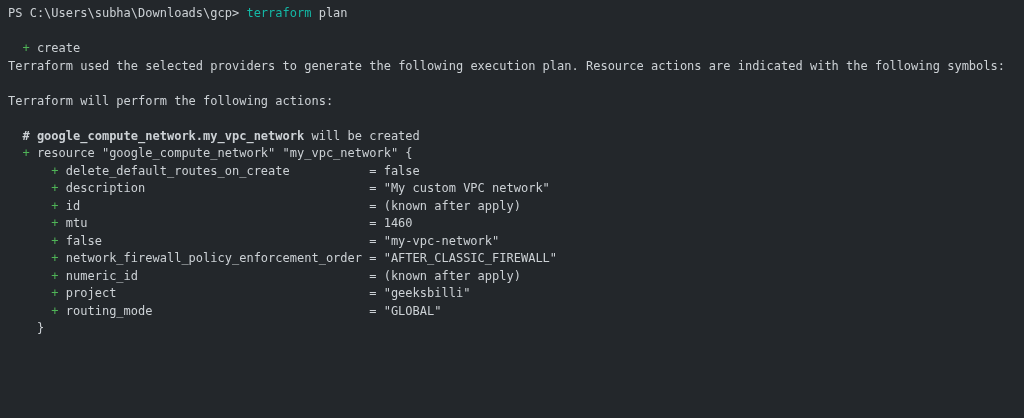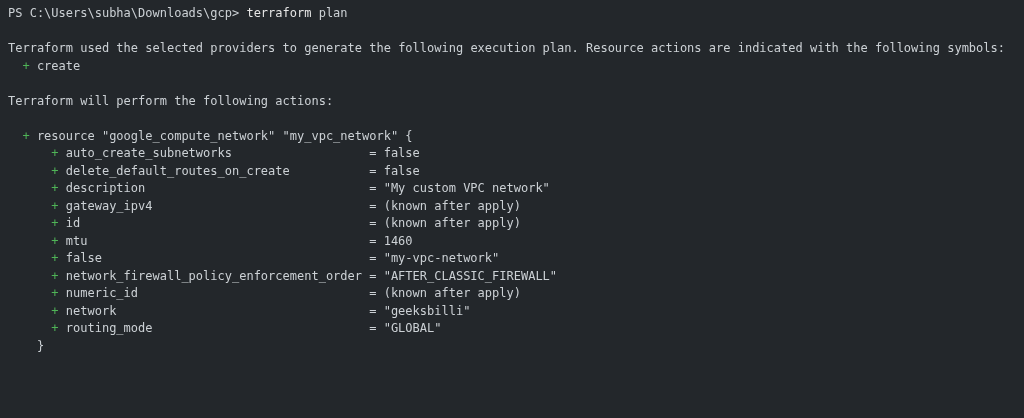--- a/index.html
+++ b/index.html
@@ -12,40 +12,39 @@
     font-family:"DejaVu Sans Mono","Liberation Mono",monospace;
     font-size:12px;
     line-height:17.5px;
     color:#ccd1d5;
   }
   .line{height:17.5px;white-space:nowrap;}
   .sp1,.sp2,.sp4,.sp6{display:inline-block;height:1px;vertical-align:baseline;}
   .sp1{width:1ch}.sp2{width:2ch}.sp4{width:4ch}.sp6{width:6ch}
   .attr-name{display:inline-block;width:41ch;}
   .green{color:#4fb457;}
-  .yellow{color:#e5e5e5;}
+  .yellow{color:#14b8a6;}
   .bold{font-weight:bold;}
 </style>
 </head>
 <body>
 
 <div class="terminal">
   <div class="line"><span>PS C:\Users\subha\Downloads\gcp&gt;</span><span class="sp1"></span><span class="yellow">terraform</span><span class="sp1"></span><span>plan</span></div>
   <div class="line"></div>
+  <div class="line"><span class="sp2"></span><span class="green">+</span><span class="sp1"></span><span>create</span></div>
   <div class="line"><span>Terraform used the selected providers to generate the following execution plan. Resource actions are indicated with the following symbols:</span></div>
-  <div class="line"><span class="sp2"></span><span class="green">+</span><span class="sp1"></span><span>create</span></div>
   <div class="line"></div>
   <div class="line"><span>Terraform will perform the following actions:</span></div>
   <div class="line"></div>
+  <div class="line"><span class="sp2"></span><span class="bold">#</span><span class="sp1"></span><span class="bold">google_compute_network.my_vpc_network</span><span class="sp1"></span><span>will be created</span></div>
   <div class="line"><span class="sp2"></span><span class="green">+</span><span class="sp1"></span><span>resource "google_compute_network" "my_vpc_network" {</span></div>
-  <div class="line"><span class="sp6"></span><span class="green">+</span><span class="sp1"></span><span class="attr-name">auto_create_subnetworks</span><span class="sp1"></span><span>=</span><span class="sp1"></span><span>false</span></div>
   <div class="line"><span class="sp6"></span><span class="green">+</span><span class="sp1"></span><span class="attr-name">delete_default_routes_on_create</span><span class="sp1"></span><span>=</span><span class="sp1"></span><span>false</span></div>
   <div class="line"><span class="sp6"></span><span class="green">+</span><span class="sp1"></span><span class="attr-name">description</span><span class="sp1"></span><span>=</span><span class="sp1"></span><span>"My custom VPC network"</span></div>
-  <div class="line"><span class="sp6"></span><span class="green">+</span><span class="sp1"></span><span class="attr-name">gateway_ipv4</span><span class="sp1"></span><span>=</span><span class="sp1"></span><span>(known after apply)</span></div>
   <div class="line"><span class="sp6"></span><span class="green">+</span><span class="sp1"></span><span class="attr-name">id</span><span class="sp1"></span><span>=</span><span class="sp1"></span><span>(known after apply)</span></div>
   <div class="line"><span class="sp6"></span><span class="green">+</span><span class="sp1"></span><span class="attr-name">mtu</span><span class="sp1"></span><span>=</span><span class="sp1"></span><span>1460</span></div>
   <div class="line"><span class="sp6"></span><span class="green">+</span><span class="sp1"></span><span class="attr-name">false</span><span class="sp1"></span><span>=</span><span class="sp1"></span><span>"my-vpc-network"</span></div>
   <div class="line"><span class="sp6"></span><span class="green">+</span><span class="sp1"></span><span class="attr-name">network_firewall_policy_enforcement_order</span><span class="sp1"></span><span>=</span><span class="sp1"></span><span>"AFTER_CLASSIC_FIREWALL"</span></div>
   <div class="line"><span class="sp6"></span><span class="green">+</span><span class="sp1"></span><span class="attr-name">numeric_id</span><span class="sp1"></span><span>=</span><span class="sp1"></span><span>(known after apply)</span></div>
-  <div class="line"><span class="sp6"></span><span class="green">+</span><span class="sp1"></span><span class="attr-name">network</span><span class="sp1"></span><span>=</span><span class="sp1"></span><span>"geeksbilli"</span></div>
+  <div class="line"><span class="sp6"></span><span class="green">+</span><span class="sp1"></span><span class="attr-name">project</span><span class="sp1"></span><span>=</span><span class="sp1"></span><span>"geeksbilli"</span></div>
   <div class="line"><span class="sp6"></span><span class="green">+</span><span class="sp1"></span><span class="attr-name">routing_mode</span><span class="sp1"></span><span>=</span><span class="sp1"></span><span>"GLOBAL"</span></div>
   <div class="line"><span class="sp4"></span><span>}</span></div>
 </div>
 
 </body></html>

